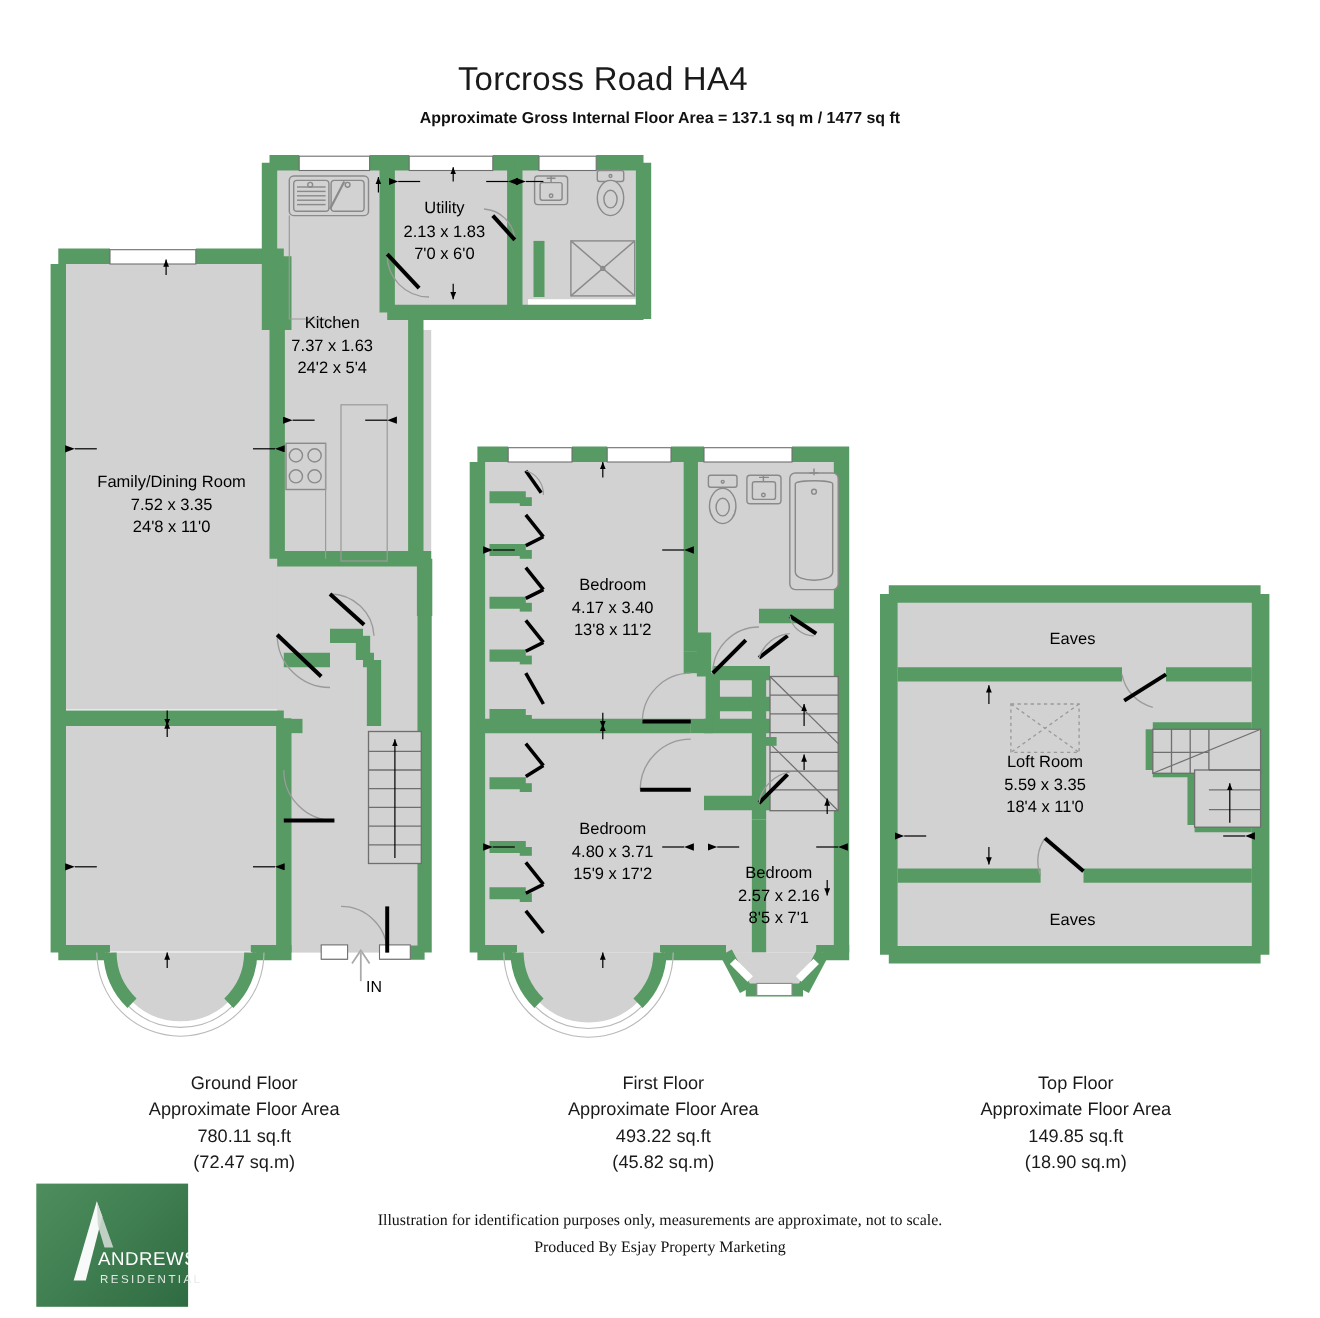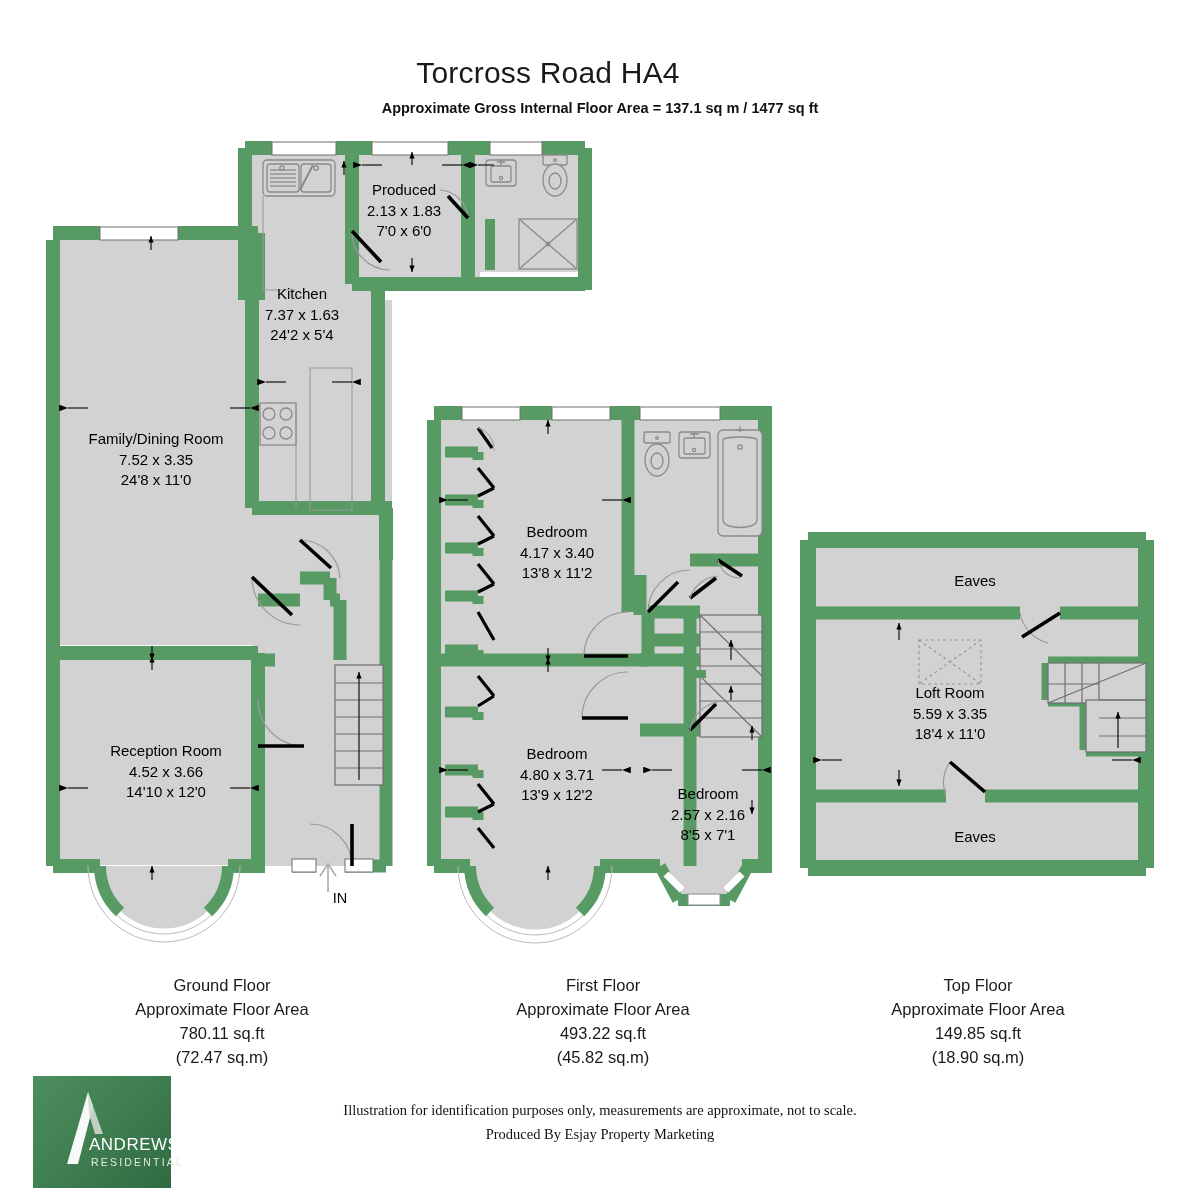--- a/index.html
+++ b/index.html
@@ -521,44 +521,39 @@
       <path d="M320,876 L328,864 L336,876"></path>
     </g>
   </svg>
 
   <div class="room-label" style="left:302px; top:284px;">
     <span class="rl-name">Kitchen</span>
     <span class="rl-m">7.37 x 1.63</span>
     <span class="rl-f">24'2 x 5'4</span>
   </div>
   <div class="room-label" style="left:404px; top:180px;">
-    <span class="rl-name">Produced</span>
+    <span class="rl-name">Utility</span>
     <span class="rl-m">2.13 x 1.83</span>
     <span class="rl-f">7'0 x 6'0</span>
   </div>
   <div class="room-label" style="left:156px; top:429px;">
     <span class="rl-name">Family/Dining Room</span>
     <span class="rl-m">7.52 x 3.35</span>
     <span class="rl-f">24'8 x 11'0</span>
   </div>
-  <div class="room-label" style="left:166px; top:741px;">
-    <span class="rl-name">Reception Room</span>
-    <span class="rl-m">4.52 x 3.66</span>
-    <span class="rl-f">14'10 x 12'0</span>
-  </div>
 
   <div class="room-label" style="left:557px; top:522px;">
     <span class="rl-name">Bedroom</span>
     <span class="rl-m">4.17 x 3.40</span>
     <span class="rl-f">13'8 x 11'2</span>
   </div>
   <div class="room-label" style="left:557px; top:744px;">
     <span class="rl-name">Bedroom</span>
     <span class="rl-m">4.80 x 3.71</span>
-    <span class="rl-f">13'9 x 12'2</span>
+    <span class="rl-f">15'9 x 17'2</span>
   </div>
   <div class="room-label" style="left:708px; top:784px;">
     <span class="rl-name">Bedroom</span>
     <span class="rl-m">2.57 x 2.16</span>
     <span class="rl-f">8'5 x 7'1</span>
   </div>
 
   <div class="room-label" style="left:950px; top:683px;">
     <span class="rl-name">Loft Room</span>
     <span class="rl-m">5.59 x 3.35</span>

